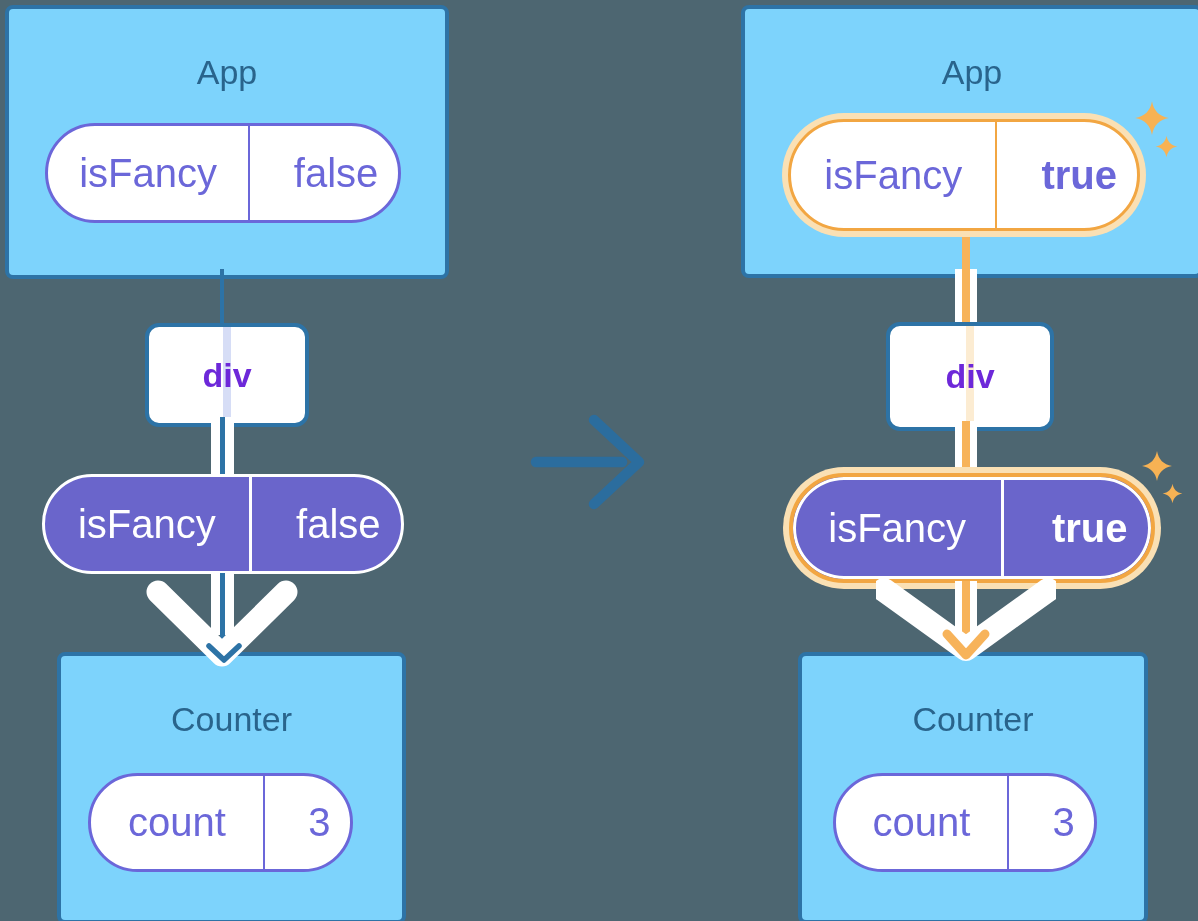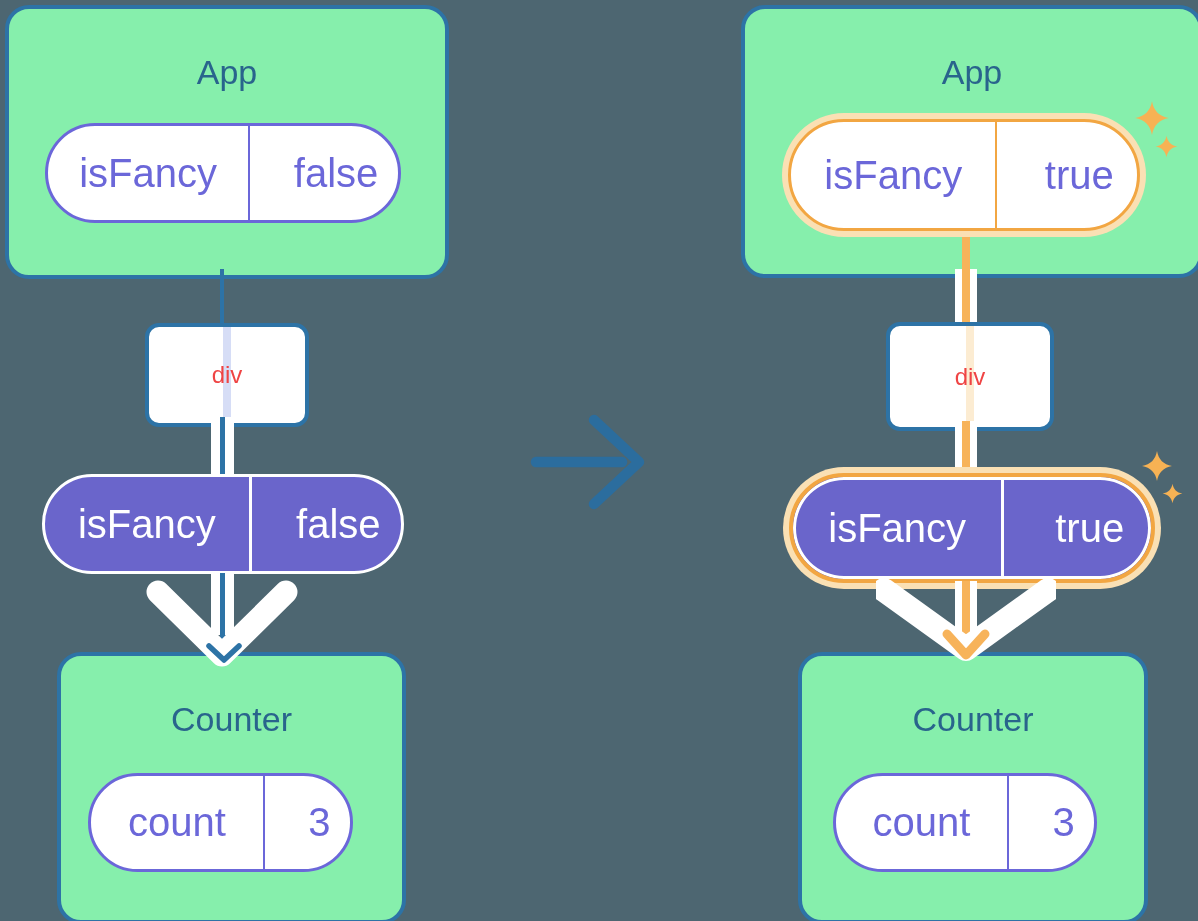--- a/index.html
+++ b/index.html
@@ -1,48 +1,48 @@
 <!DOCTYPE html>
 <html><head>
 <meta charset="utf-8">
 <style>
   html,body{margin:0;padding:0;}
   .canvas{
     position:relative;width:1198px;height:921px;background:#4d6671;
     font-family:"Liberation Sans",sans-serif;overflow:hidden;
   }
   .tree{position:static;}
-  .card{position:absolute;background:#86efac;border:4px solid #2d73a6;border-radius:24px;}
+  .card{position:absolute;background:#7dd3fc;border:4px solid #2d73a6;border-radius:8px;}
   .card .title{
     position:absolute;left:0;right:0;top:46px;text-align:center;
     font-size:34px;font-weight:500;color:#29648c;line-height:1.05;
   }
   .pill{position:absolute;display:flex;border-radius:62px;box-sizing:border-box;overflow:hidden;}
   .pill .cell{display:flex;align-items:center;justify-content:center;font-size:40px;height:100%;}
   .pill .cell-value{flex:1;margin-left:24px;}
   .pill-outline{background:#fff;border:3px solid #6b67d9;color:#6b67d9;}
   .pill-outline .cell-name{border-right:2px solid #6b67d9;}
   .pill-solid{background:#6a65cb;border:3px solid #fff;color:#fff;}
   .pill-solid .cell-name{border-right:3px solid #fff;}
   .pill-fancy-light{background:#fff;border:3.5px solid #f2a642;box-shadow:0 0 0 6px #fae0b4;color:#6b67d9;}
   .pill-fancy-light .cell-name{border-right:2px solid #f2a642;}
   .pill-fancy-dark{
     background:#6a65cb;border:4px solid #f2a642;
     box-shadow:0 0 0 6px #fae0b4, inset 0 0 0 3px #fff;color:#fff;
   }
   .pill-fancy-dark .cell-name{border-right:3px solid #fff;}
-  .bold{font-weight:400;}
+  .bold{font-weight:700;}
   .vline{position:absolute;}
   .stripe{position:absolute;background:#fff;}
   .stripe .core{position:absolute;top:0;bottom:0;}
   .divbox{position:absolute;background:#fff;border:4px solid #2d73a6;border-radius:14px;}
   .divbox .pass{position:absolute;top:0;bottom:0;left:50%;width:8px;margin-left:-4px;}
   .divbox .label{
     position:absolute;left:0;top:0;right:0;bottom:0;display:flex;align-items:center;justify-content:center;
-    font-size:24px;font-weight:400;color:#ef4444;z-index:1;
+    font-size:34px;font-weight:700;color:#6d28d9;z-index:1;
   }
   svg{position:absolute;display:block;}
 </style>
 </head>
 <body>
 
 <div class="canvas">
 
   <section class="tree">
 

